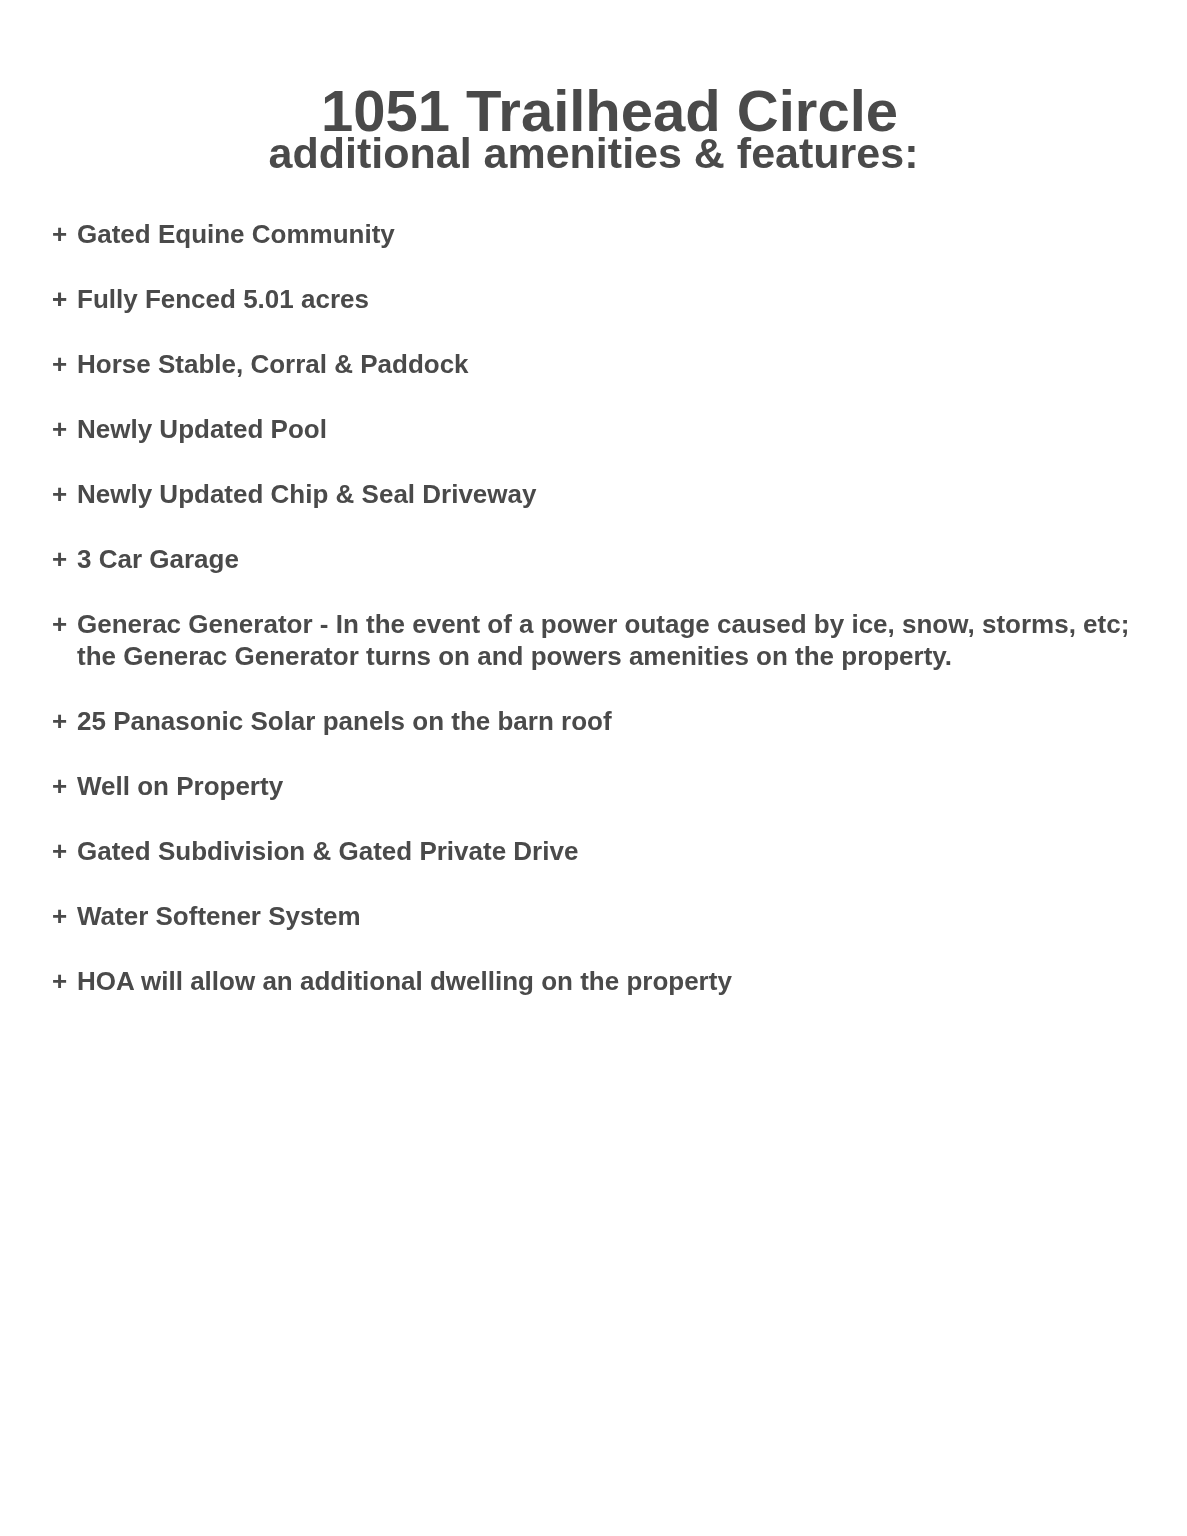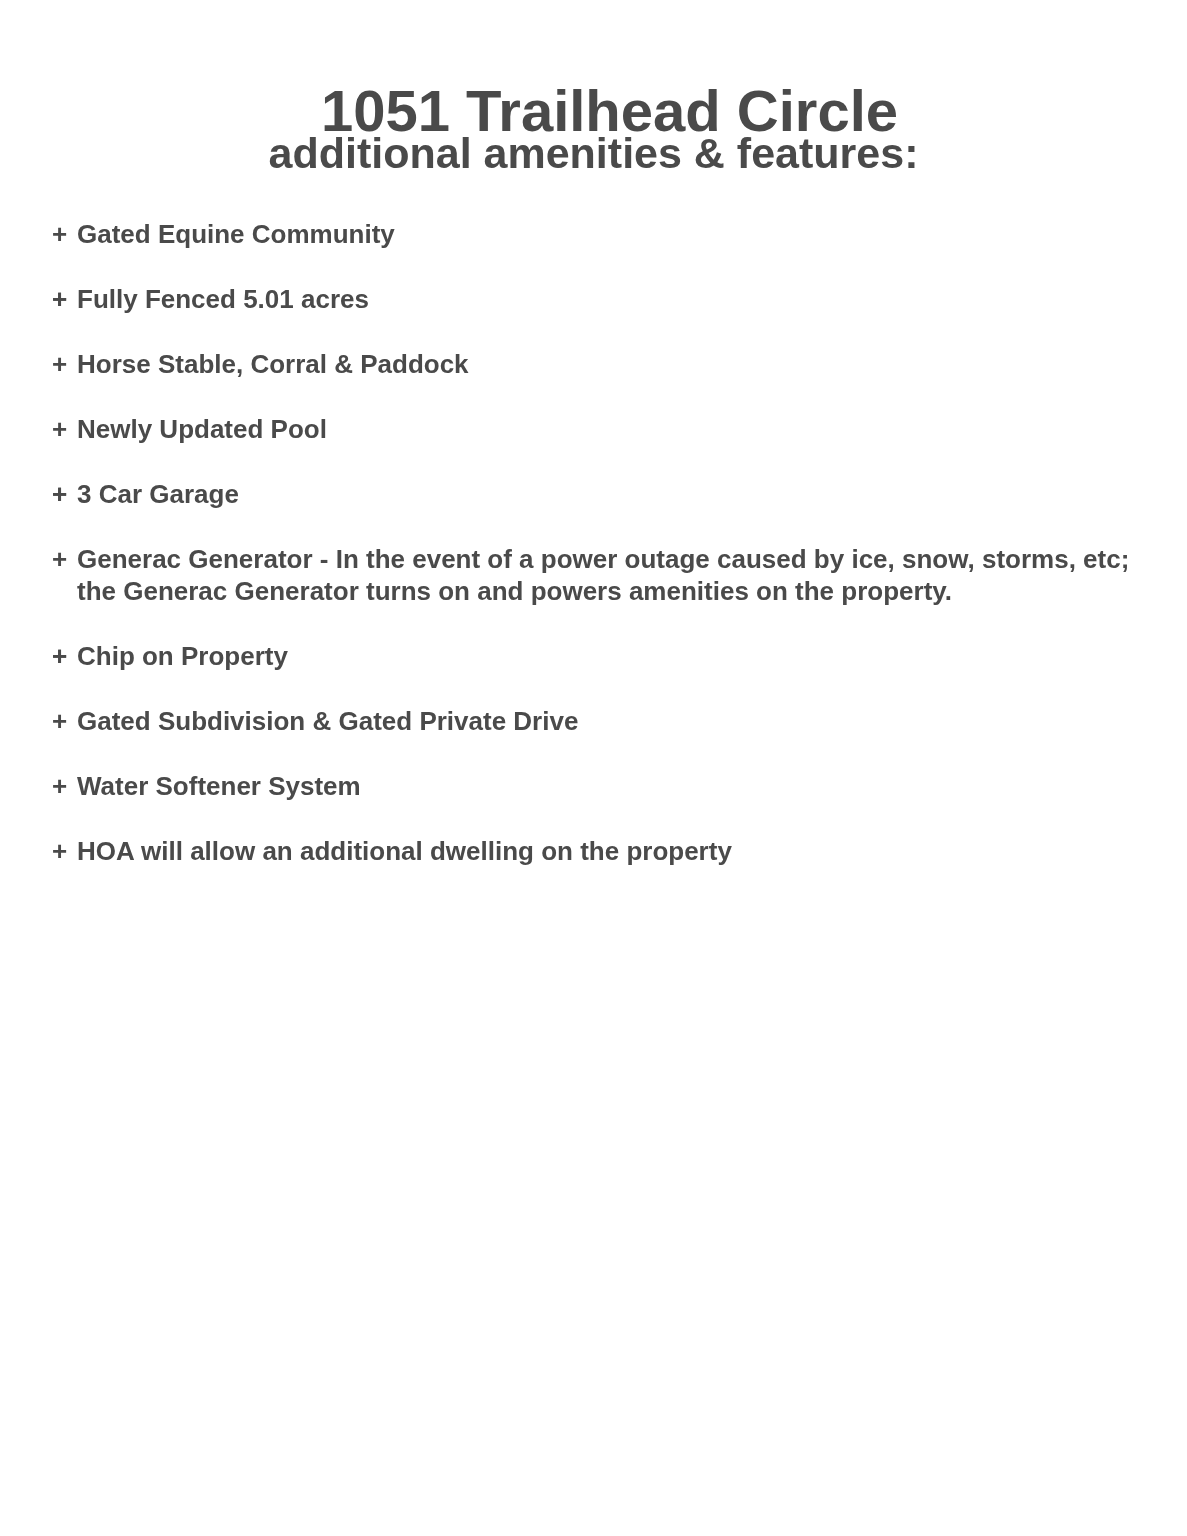--- a/index.html
+++ b/index.html
@@ -19,21 +19,21 @@
 
 <h1 class="title" style="margin:16px">1051 Trailhead Circle</h1>
 <h2 class="subtitle" style="margin:0">additional amenities &amp; features:</h2>
 
 <ul class="list">
   <li class="item"><span class="plus">+</span><span>Gated Equine Community</span></li>
   <li class="item"><span class="plus">+</span></li>
   <li class="item"><span class="plus">+</span><span>Fully Fenced 5.01 acres</span></li>
   <li class="item"><span class="plus">+</span><span>Horse Stable, Corral &amp; Paddock</span></li>
   <li class="item"><span class="plus">+</span><span>Newly Updated Pool</span></li>
-  <li class="item"><span class="plus">+</span></li>
+  <li class="item"><span class="plus">+</span><span>Newly Updated Chip &amp; Seal Driveway</span></li>
   <li class="item"><span class="plus">+</span><span>3 Car Garage</span></li>
   <li class="item"><span class="plus">+</span><span>Generac Generator - In the event of a power outage caused by ice, snow, storms, etc; the Generac Generator turns on and powers amenities on the property.</span></li>
-  <li class="item"><span class="plus">+</span></li>
-  <li class="item"><span class="plus">+</span><span>Chip on Property</span></li>
+  <li class="item"><span class="plus">+</span><span>25 Panasonic Solar panels on the barn roof</span></li>
+  <li class="item"><span class="plus">+</span><span>Well on Property</span></li>
   <li class="item"><span class="plus">+</span><span>Gated Subdivision &amp; Gated Private Drive</span></li>
   <li class="item"><span class="plus">+</span><span>Water Softener System</span></li>
   <li class="item"><span class="plus">+</span><span>HOA will allow an additional dwelling on the property</span></li>
 </ul>
 
 </body></html>

